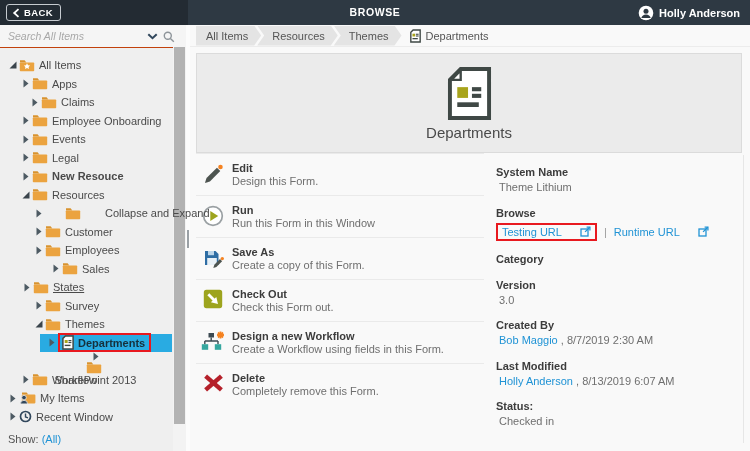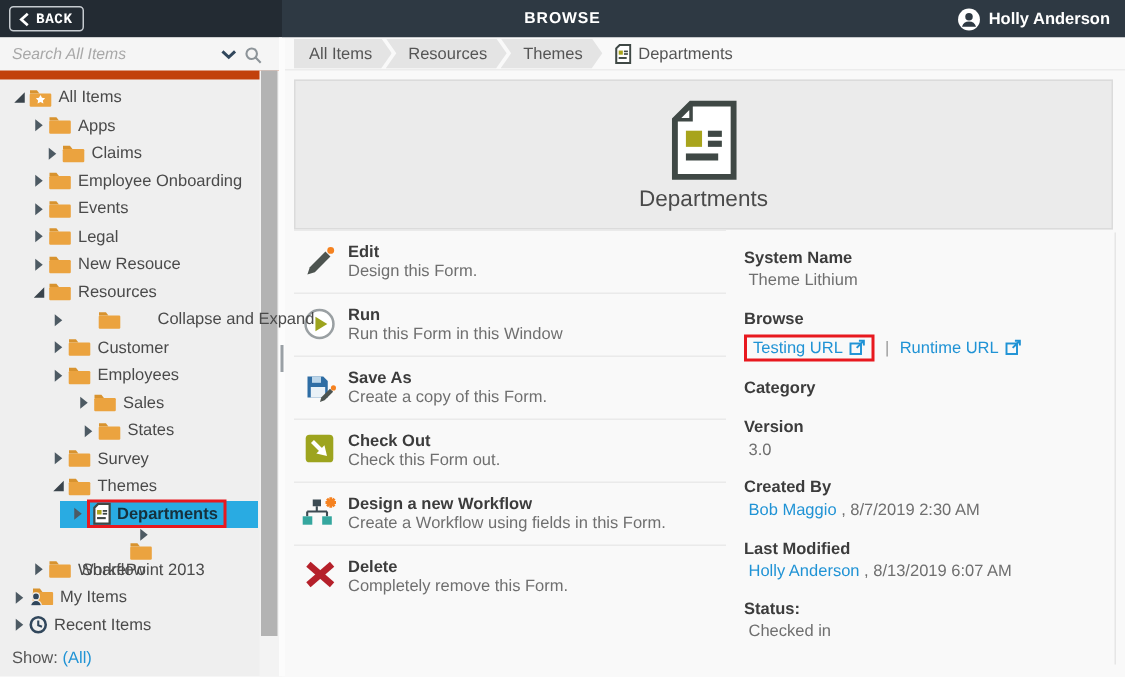--- a/index.html
+++ b/index.html
@@ -6,28 +6,28 @@
   body{
     width:750px;height:451px;position:relative;overflow:hidden;
     font-family:"Liberation Sans","DejaVu Sans",sans-serif;font-size:11px;
     background:#f7f7f7;-webkit-font-smoothing:antialiased;
   }
   
   .topbar{position:absolute;top:0;left:0;right:0;height:25px;background:#2e3943;}
   .topbar-left{position:absolute;left:0;top:0;width:188px;height:25px;background:#232b33;}
   .back-btn{position:absolute;left:6px;top:4px;height:15px;border:1px solid #c6cbd0;border-radius:3px;
     color:#fff;display:flex;align-items:center;gap:3px;padding:0 7px 0 5px;
-    font-size:9.5px;font-weight:bold;letter-spacing:.4px;cursor:pointer;background:transparent;font-family:Liberation Mono, monospace;}
+    font-size:9.5px;font-weight:bold;letter-spacing:.4px;cursor:pointer;background:transparent;}
   .topbar-title{position:absolute;left:0;right:0;top:0;height:25px;line-height:25px;text-align:center;
     color:#fff;font-size:10.5px;font-weight:bold;letter-spacing:.6px;}
   .topbar-user{position:absolute;right:10px;top:0;height:25px;display:flex;align-items:center;gap:5px;
     color:#fff;font-weight:bold;font-size:11px;cursor:pointer;}
   
   .sidebar{position:absolute;top:25px;left:0;width:188px;bottom:0;background:#efefef;}
-  .search-row{position:relative;height:22px;background:#f5f5f5;border-bottom:6px solid #c2410c;}
+  .search-row{position:relative;height:22px;background:#f5f5f5;border-bottom:1px solid #c2410c;}
   .search-input{position:absolute;left:0;top:0;width:100%;height:100%;box-sizing:border-box;border:none;
     background:transparent;padding:0 46px 0 8px;font-family:inherit;font-size:10.5px;color:#444;outline:none;}
   .search-input::placeholder{font-style:italic;color:#a8a8a8;}
   .search-caret{position:absolute;right:30px;top:8px;line-height:0;cursor:pointer;}
   .search-mag{position:absolute;right:13px;top:6px;line-height:0;cursor:pointer;}
   .tree{position:absolute;top:23px;left:0;width:172px;padding-top:8px;}
   .tree-row{height:18.5px;display:flex;align-items:center;position:relative;color:#4a4a4a;cursor:pointer;}
   .tree-row .tw{width:13px;flex:none;display:flex;justify-content:center;position:relative;z-index:1;line-height:0;}
   .tree-row .ticon{margin-right:4px;flex:none;line-height:0;position:relative;z-index:1;display:flex;}
   .tree-label{white-space:nowrap;position:relative;z-index:1;}
@@ -59,21 +59,21 @@
   .action-row{display:flex;padding:8px 0 7px;border-top:1px solid #eaeaea;cursor:pointer;}
   .action-icon{width:26px;margin:1px 6px 0 4px;flex:none;display:flex;justify-content:center;line-height:0;}
   .action-title{font-weight:bold;color:#3c3c3c;line-height:13px;}
   .action-desc{color:#6f6f6f;line-height:13px;}
   .details{flex:1;padding:13px 0 0 12px;}
   .detail-row{margin-bottom:12.5px;}
   .detail-label{font-weight:bold;color:#3c3c3c;line-height:13px;}
   .detail-value{color:#6f6f6f;line-height:14px;padding-left:3px;margin-top:1px;}
   .detail-links{display:flex;align-items:center;gap:7px;padding-left:3px;margin-top:3px;}
   .link{color:#2093d5;cursor:pointer;}
-  .link-ext{display:inline-flex;align-items:center;gap:4px;text-align:right;}
+  .link-ext{display:inline-flex;align-items:center;gap:18px;text-align:right;}
   .red-box{border:2px solid #e8191f;padding:1px 4px;display:inline-flex;align-items:center;gap:4px;margin-left:-3px;}
   .sep{color:#9a9a9a;}
 </style>
 </head>
 <body>
 
 <div class="topbar">
   <div class="topbar-left"></div>
   <div class="back-btn">
     <span style="line-height:0"><svg width="9" height="10" viewBox="0 0 9 10">
@@ -187,21 +187,21 @@
         </span>
         <span class="ticon">
           <svg width="16" height="13" viewBox="0 0 16 13">
    <path d="M1 1.2 h4.6 l1.7 2.2 H1 z" fill="#d8932f"></path>
    <rect x="0.8" y="3.4" width="14.4" height="8.8" rx="0.8" fill="#eba33f"></rect>
 
   </svg>
         </span>
         <span class="tree-label">Legal</span>
       </div>
-      <div class="tree-row" style="padding-left: 19px;">
+      <div class="tree-row" style="padding-left: 19px; font-weight: bold;">
         <span class="tw">
           <svg width="6" height="9" viewBox="0 0 6 9">
             <polygon points="0.5,0.5 0.5,8.5 5.5,4.5" fill="#4d5a63"></polygon>
           </svg>
         </span>
         <span class="ticon">
           <svg width="16" height="13" viewBox="0 0 16 13">
    <path d="M1 1.2 h4.6 l1.7 2.2 H1 z" fill="#d8932f"></path>
    <rect x="0.8" y="3.4" width="14.4" height="8.8" rx="0.8" fill="#eba33f"></rect>
 
@@ -277,21 +277,21 @@
         </span>
         <span class="ticon">
           <svg width="16" height="13" viewBox="0 0 16 13">
    <path d="M1 1.2 h4.6 l1.7 2.2 H1 z" fill="#d8932f"></path>
    <rect x="0.8" y="3.4" width="14.4" height="8.8" rx="0.8" fill="#eba33f"></rect>
 
   </svg>
         </span>
         <span class="tree-label">Sales</span>
       </div>
-      <div class="tree-row" style="padding-left: 52px;">
+      <div class="tree-row" style="padding-left: 20px; text-decoration: underline;">
         <span class="tw">
           <svg width="6" height="9" viewBox="0 0 6 9">
             <polygon points="0.5,0.5 0.5,8.5 5.5,4.5" fill="#4d5a63"></polygon>
           </svg>
         </span>
         <span class="ticon">
           <svg width="16" height="13" viewBox="0 0 16 13">
    <path d="M1 1.2 h4.6 l1.7 2.2 H1 z" fill="#d8932f"></path>
    <rect x="0.8" y="3.4" width="14.4" height="8.8" rx="0.8" fill="#eba33f"></rect>
 
@@ -399,21 +399,21 @@
           <svg width="6" height="9" viewBox="0 0 6 9">
             <polygon points="0.5,0.5 0.5,8.5 5.5,4.5" fill="#4d5a63"></polygon>
           </svg>
         </span>
         <span class="ticon">
           <svg width="13" height="13" viewBox="0 0 13 13">
             <circle cx="6.5" cy="6.5" r="5" fill="none" stroke="#31475c" stroke-width="1.7"></circle>
             <polyline points="6.5,3.6 6.5,6.9 9,7.8" fill="none" stroke="#31475c" stroke-width="1.4"></polyline>
           </svg>
         </span>
-        <span class="tree-label">Recent Items</span>
+        <span class="tree-label">Recent Window</span>
       </div>
     </div>
   <div class="sb-scroll">
     <div class="sb-thumb"></div>
   </div>
   <div class="show-row">
     <span>Show:</span>
     <span class="link">(All)</span>
   </div>
 </div>

